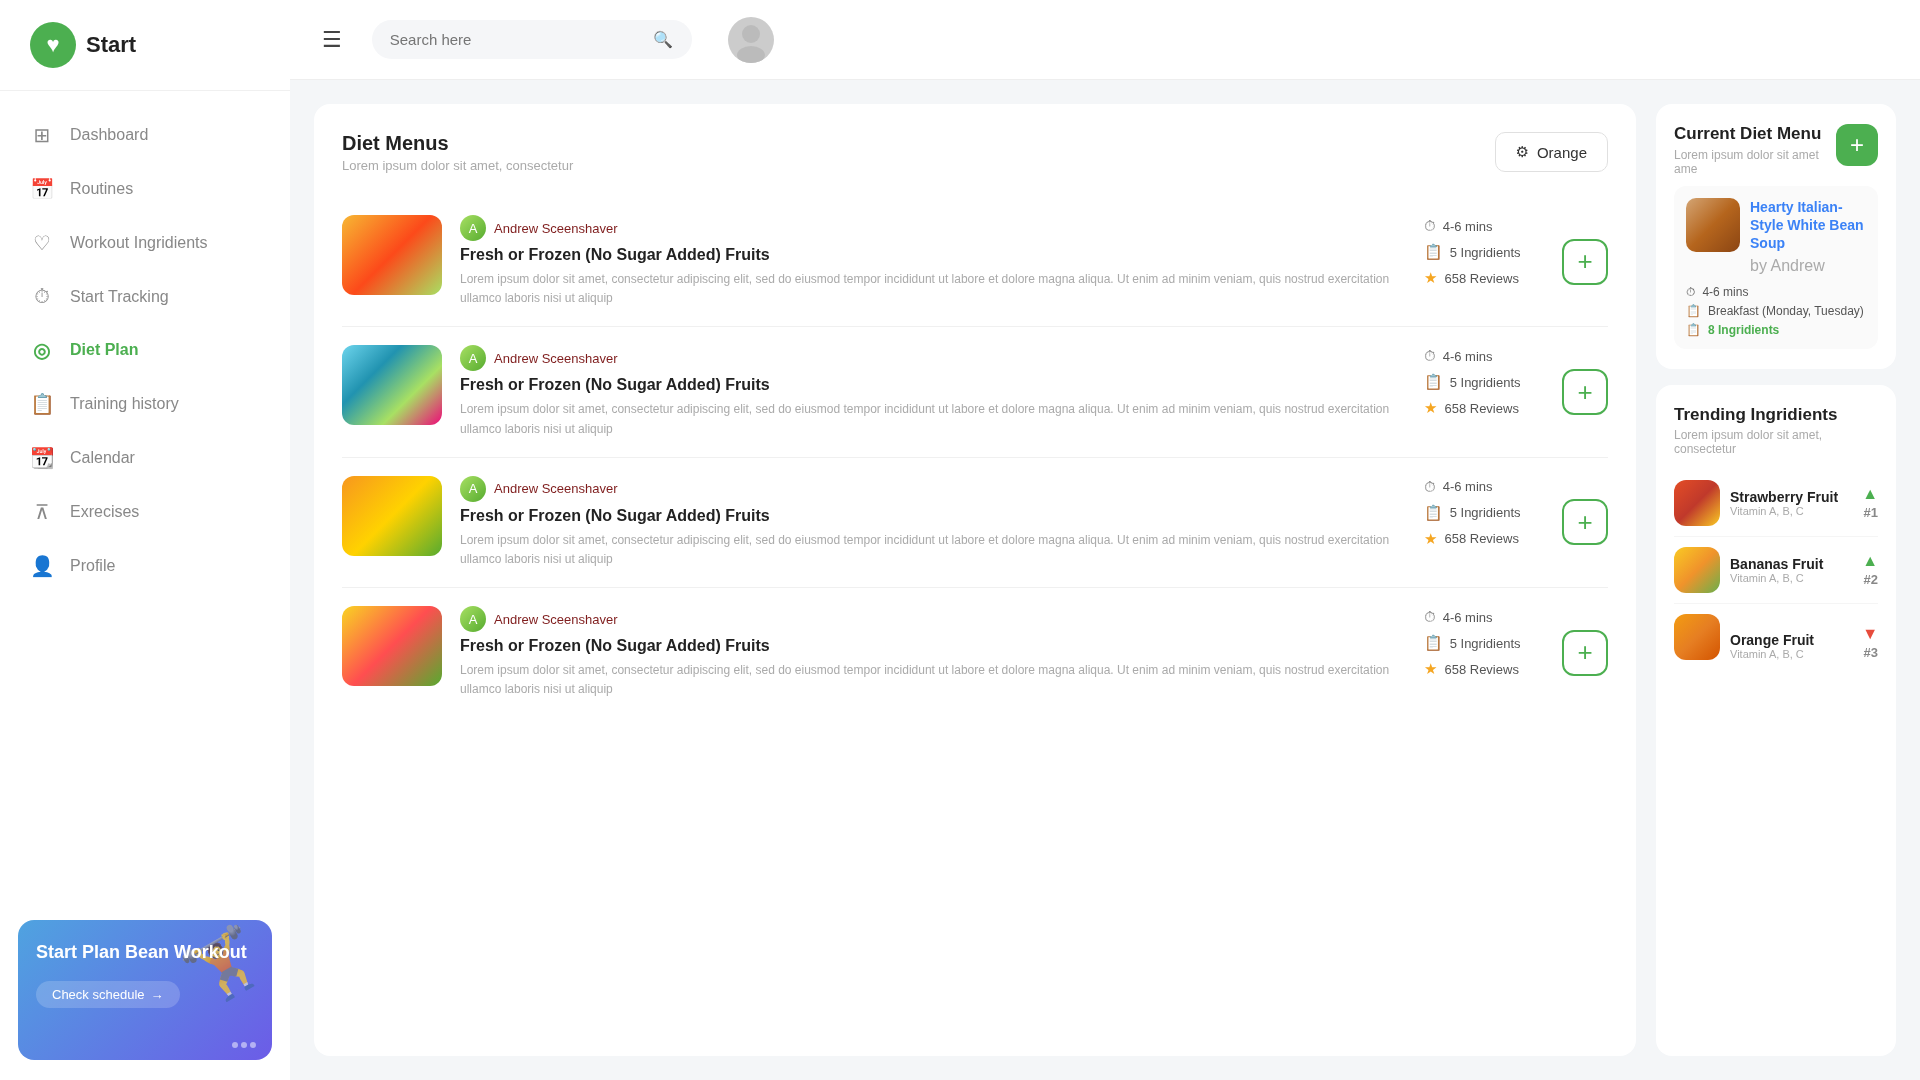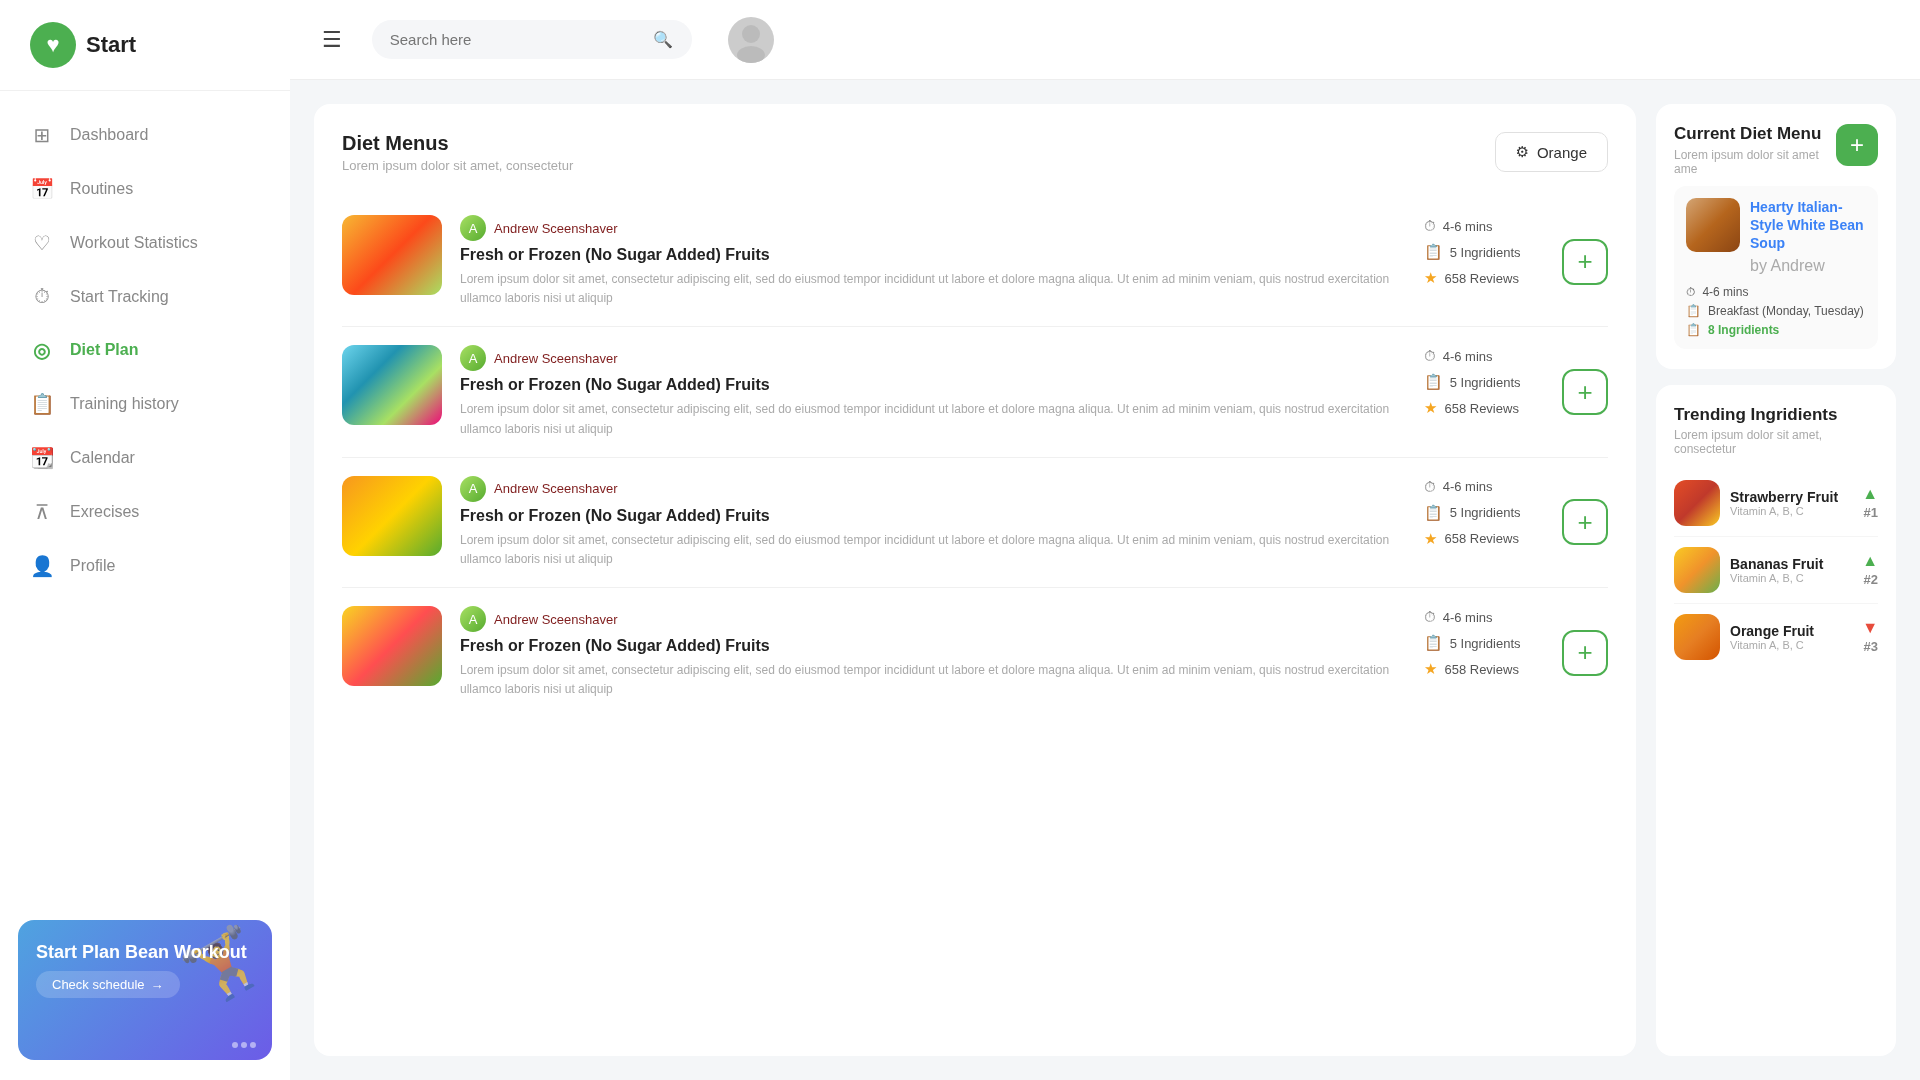--- a/index.html
+++ b/index.html
@@ -75,20 +75,21 @@
     .promo-title {
       font-size: 18px; font-weight: 700; margin-bottom: 8px; position: relative;
     }
     .promo-link {
       display: inline-flex; align-items: center; gap: 6px;
       background: rgba(255,255,255,0.18);
       border-radius: 20px;
       padding: 6px 16px;
       font-size: 13px;
       cursor: pointer;
+      margin-top: 10px;
       position: relative;
     }
     .promo-dots {
       position: absolute; bottom: 12px; right: 16px;
       display: flex; gap: 3px;
     }
     .promo-dot { width: 6px; height: 6px; border-radius: 50%; background: rgba(255,255,255,0.5); }
 
     
     .main-area {
@@ -282,21 +283,21 @@
       padding: 20px 18px;
       flex: 1;
     }
     .trending-title { font-size: 17px; font-weight: 700; color: #222; }
     .trending-subtitle { font-size: 12px; color: #aaa; margin-top: 3px; margin-bottom: 14px; }
     .trending-item {
       display: flex; align-items: center; gap: 10px;
       padding: 10px 0;
       border-bottom: 1px solid #f5f5f5;
     }
-    .trending-item:last-child { border-bottom: none; }
+    .trending-item:last-child { border-bottom: none; align-items: flex-end; }
     .trending-img {
       width: 46px; height: 46px; border-radius: 12px;
       background: #e0e0e0; flex-shrink: 0; overflow: hidden;
     }
     .trending-info { flex: 1; }
     .trending-name { font-size: 14px; font-weight: 700; color: #222; }
     .trending-vitamins { font-size: 11px; color: #aaa; }
     .trending-rank {
       display: flex; flex-direction: column; align-items: flex-end; gap: 2px;
     }
@@ -331,21 +332,21 @@
       <div class="nav-item">
     <span class="nav-icon">⊞</span>
     <span>Dashboard</span>
   </div>
       <div class="nav-item">
     <span class="nav-icon">📅</span>
     <span>Routines</span>
   </div>
       <div class="nav-item">
     <span class="nav-icon">♡</span>
-    <span>Workout Statistics</span>
+    <span>Workout Ingridients</span>
   </div>
       <div class="nav-item">
     <span class="nav-icon">⏱</span>
     <span>Start Tracking</span>
   </div>
       <div class="nav-item active">
     <span class="nav-icon">◎</span>
     <span>Diet Plan</span>
   </div>
       <div class="nav-item">

